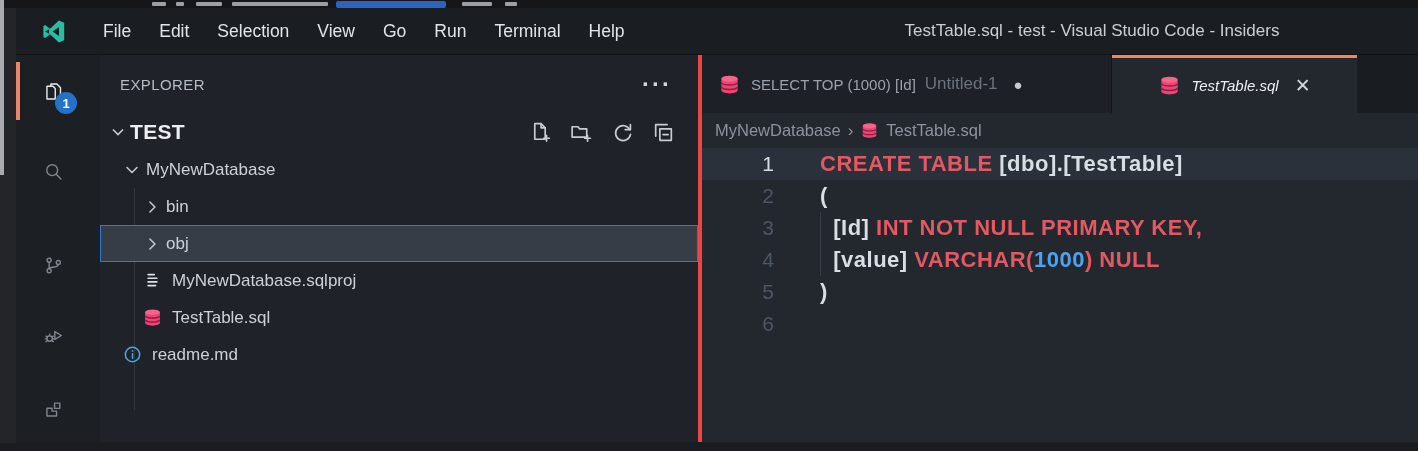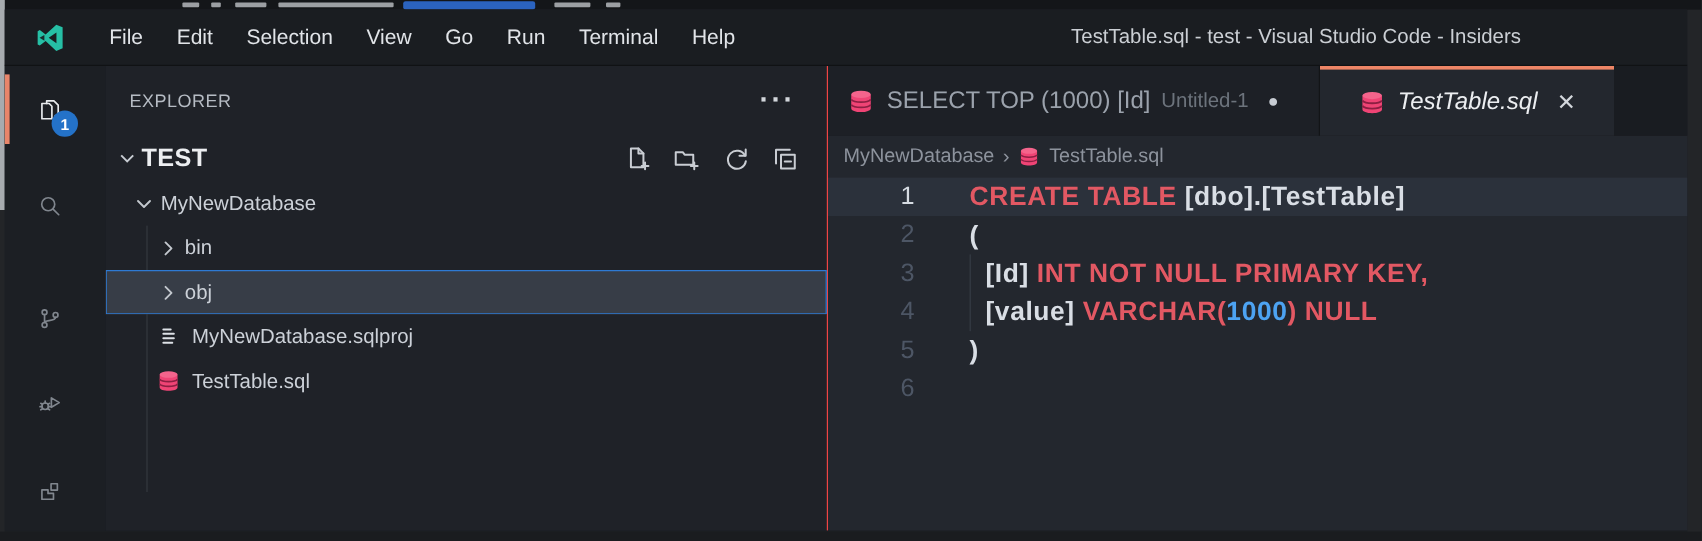--- a/index.html
+++ b/index.html
@@ -6,42 +6,42 @@
   *{box-sizing:border-box;font-family:"Liberation Sans",sans-serif;}
   .screen{position:relative;width:1418px;height:451px;background:#232528;overflow:hidden;}
 
   
   .bg-top{position:absolute;left:0;top:0;width:1418px;height:8px;background:#141619;}
   .bg-top .frag{position:absolute;top:2px;height:4px;background:#c9cdd1;opacity:.75;border-radius:1px;}
   .bg-top .frag-blue{position:absolute;top:1px;height:7px;background:#2c67c8;border-radius:2px;opacity:.95;}
   .edge-light{position:absolute;left:0;top:0;width:4px;height:175px;background:#a7abaf;}
   .bg-bottom{position:absolute;left:0;top:443px;width:1418px;height:8px;background:#1a1c1f;}
 
-  .window{position:absolute;left:4px;top:8px;width:1402px;height:435px;background:#1b1e23;}
+  .window{position:absolute;left:16px;top:8px;width:1402px;height:435px;background:#1b1e23;}
 
   
   .titlebar{position:relative;height:47px;background:#1a1d21;border-bottom:1px solid #101214;display:flex;align-items:center;}
   .logo{width:27px;height:27px;margin:0 22px 0 24px;flex:0 0 auto;}
   .menu{display:flex;align-items:center;}
   .menu-item{color:#e1e4e8;font-size:17.5px;padding:6px 14px;border-radius:5px;cursor:default;}
   .window-title{position:absolute;left:1076px;transform:translateX(-50%);color:#cbcfd4;font-size:17px;white-space:nowrap;}
 
   
   .main{position:relative;display:flex;height:387px;}
 
   
   .activitybar{position:relative;width:84px;background:#1c1f24;flex:0 0 auto;}
   .ab-indicator{position:absolute;left:0;top:7px;width:4px;height:58px;background:#e9856a;}
   .ab-item{position:absolute;left:0;width:84px;height:48px;display:flex;align-items:center;justify-content:center;color:#80868e;cursor:pointer;}
   .ab-item.active{color:#e8ebee;}
   .ab-item svg{width:44px;height:44px;}
   .ab-badge{position:absolute;left:39px;top:25px;width:22px;height:22px;border-radius:50%;background:#2472c8;color:#fff;font-size:13px;font-weight:bold;display:flex;align-items:center;justify-content:center;}
 
   
-  .sidebar{position:relative;width:602px;background:#1f2228;flex:0 0 auto;border-right:1px solid #ef4444;text-align:right;}
+  .sidebar{position:relative;width:602px;background:#1f2228;flex:0 0 auto;border-right:4px solid #ef4444;text-align:right;}
   .sb-header{height:58px;display:flex;align-items:center;padding:0 26px 0 20px;}
   .sb-title{color:#b6bcc4;font-size:15px;letter-spacing:.4px;}
   .sb-more{margin-left:auto;color:#d2d6db;font-size:24px;font-weight:bold;letter-spacing:2px;line-height:10px;cursor:pointer;}
   .section-header{height:38px;display:flex;align-items:center;padding:0 22px 0 8px;}
   .section-chevron{width:20px;height:20px;color:#c7ccd2;margin-right:2px;}
   .section-chevron svg,.row-chevron svg,.file-icon svg{width:100%;height:100%;display:block;}
   .section-label{color:#eceef1;font-size:21px;font-weight:bold;letter-spacing:.3px;}
   .section-actions{margin-left:auto;display:flex;gap:16px;}
   .sec-action{width:25px;height:25px;color:#c9cdd3;cursor:pointer;}
   .sec-action svg{width:100%;height:100%;}
@@ -50,21 +50,21 @@
   .tree-row{position:relative;height:37px;display:flex;align-items:center;color:#ccd1d8;font-size:17px;cursor:pointer;}
   .tree-row.selected{background:#373d47;box-shadow:inset 0 0 0 1px #2e7ad3;}
   .row-chevron{width:20px;height:20px;color:#c3c8ce;margin-right:4px;flex:0 0 auto;}
   .file-icon{width:21px;height:21px;margin-right:9px;flex:0 0 auto;}
 
   
   .editor-col{position:relative;flex:1;background:#23272e;display:flex;flex-direction:column;}
   .tabbar{height:58px;background:#191c21;display:flex;flex:0 0 auto;}
   .tab{display:flex;align-items:center;padding:0 16px;border-right:1px solid #121417;cursor:pointer;background:#1d2026;}
   .tab .file-icon{width:23px;height:23px;margin-right:10px;}
-  .tab-title{color:#9ba2ac;font-size:20px;white-space:nowrap;}
+  .tab-title{color:#9ba2ac;font-size:15px;white-space:nowrap;}
   .tab-desc{color:#6c737c;font-size:17px;margin-left:9px;white-space:nowrap;}
   .tab-dot{color:#c7ccd3;font-size:15px;margin-left:16px;}
   .tab.active{background:#23272e;border-top:3px solid #ee8566;border-right:none;justify-content:center;width:245px;}
   .tab.active .tab-title{color:#eceef1;font-style:italic;}
   .tab-close{color:#d3d7dc;font-size:19px;margin-left:16px;cursor:pointer;}
   .tab-fill{flex:1;background:#191c21;}
 
   .breadcrumb{height:35px;display:flex;align-items:center;padding-left:13px;flex:0 0 auto;}
   .bc-item{color:#8d939d;font-size:16.5px;cursor:pointer;display:flex;align-items:center;}
   .bc-sep{color:#8d939d;font-size:17px;margin:0 7px;}
@@ -237,20 +237,30 @@
             <div class="tree-row" style="padding-left: 42px;">
               <span class="file-icon">
                 <svg viewBox="0 0 24 24">
                   <path d="M3.5 5.9v12.2c0 1.8 3.8 3.2 8.5 3.2s8.5-1.4 8.5-3.2V5.9z" fill="#ef4475"></path>
                   <ellipse cx="12" cy="5.9" rx="8.5" ry="3.1" fill="#f4648c"></ellipse>
                   <path d="M3.5 10.3c1.1 1.4 4.5 2.3 8.5 2.3s7.4-.9 8.5-2.3M3.5 14.9c1.1 1.4 4.5 2.3 8.5 2.3s7.4-.9 8.5-2.3" stroke="#8c1f42" stroke-width="1.6" fill="none"></path>
                 </svg>
               </span>
               <span>TestTable.sql</span>
             </div>
+            <div class="tree-row" style="padding-left: 22px;">
+              <span class="file-icon">
+                <svg viewBox="0 0 24 24" fill="none" stroke="#46a9e4" stroke-width="1.7">
+                  <circle cx="12" cy="12" r="8.2"></circle>
+                  <path d="M12 11.2v5.2" stroke-linecap="round"></path>
+                  <circle cx="12" cy="7.9" r="1" fill="#46a9e4" stroke="none"></circle>
+                </svg>
+              </span>
+              <span>readme.md</span>
+            </div>
           </div>
       </div>
 
       <div class="editor-col">
         <div class="tabbar" id="tab-bar">
             <div class="tab" style="width: 410px;">
               <span class="file-icon">
                 <svg viewBox="0 0 24 24">
                   <path d="M3.5 5.9v12.2c0 1.8 3.8 3.2 8.5 3.2s8.5-1.4 8.5-3.2V5.9z" fill="#ef4475"></path>
                   <ellipse cx="12" cy="5.9" rx="8.5" ry="3.1" fill="#f4648c"></ellipse>

